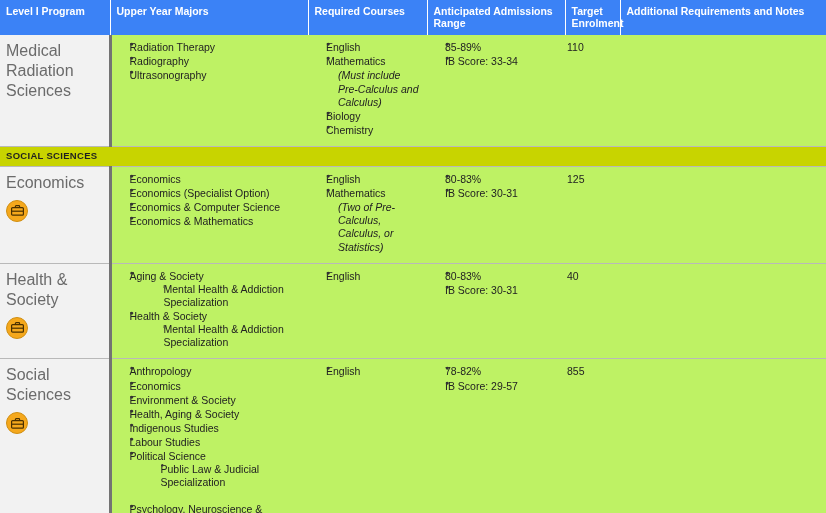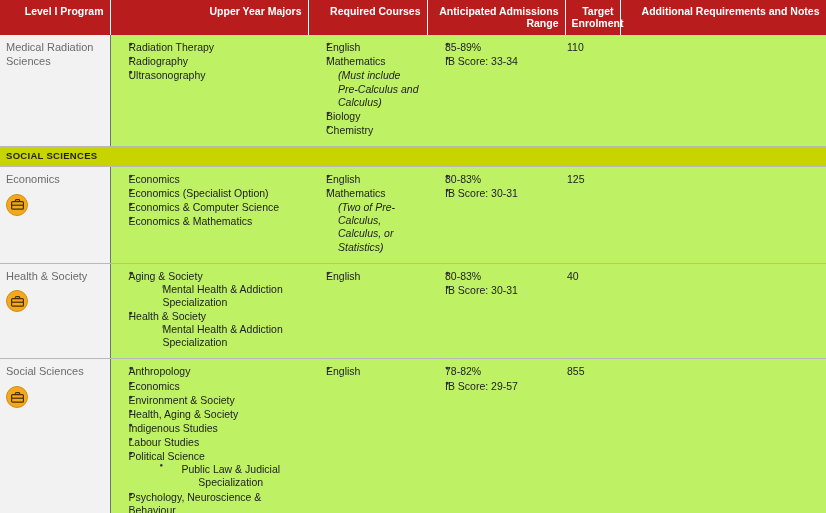--- a/index.html
+++ b/index.html
@@ -21,46 +21,46 @@
     table-layout: fixed;
   }
   col.c0 { width: 110px; }
   col.c1 { width: 198px; }
   col.c2 { width: 119px; }
   col.c3 { width: 138px; }
   col.c4 { width: 55px; }
   col.c5 { width: 206px; }
 
   thead th {
-    background: #b91c1c;
+    background: #3b82f6;
     color: #ffffff;
     font-size: 10.5px;
     font-weight: bold;
-    text-align: right;
+    text-align: left;
     vertical-align: top;
     padding: 5px 6px 6px 6px;
     line-height: 1.15;
     border-right: 1px solid #a6005a;
   }
   thead th.sep { border-right: 1px solid #ffffff; }
 
   tbody td {
     vertical-align: top;
     font-size: 10.5px;
     color: #222222;
     padding: 6px 6px 8px 6px;
     border-bottom: 1px solid #b9b9b9;
     line-height: 1.25;
     background: #bef264;
   }
   td.prog-name {
     background: #f2f2f2;
     color: #6b6b6b;
-    font-size: 11px;
-    border-right: 1px solid #737373;
+    font-size: 16px;
+    border-right: 3px solid #737373;
     padding-top: 6px;
   }
   td.prog-name .pname { display: block; }
 
   .bandrow td {
     background: #c8d400;
     color: #1f1f1f;
     font-size: 9.5px;
     font-weight: bold;
     letter-spacing: 0.3px;
@@ -93,21 +93,21 @@
   ul.l2 > li > .txt::before {
     content: "\25CB";
     position: absolute;
     left: -1px;
     top: -1px;
     font-size: 8px;
     color: #333333;
   }
 
   ul.l3 { margin-left: 20px; }
-  ul.l3 > li { position: relative; padding-left: 11px; margin-bottom: 1px; text-align: center; }
+  ul.l3 > li { position: relative; padding-left: 11px; margin-bottom: 13px; }
   ul.l3 > li > .txt { position: relative; display: block; }
   ul.l3 > li > .txt::before {
     content: "\25CF";
     position: absolute;
     left: 0;
     top: -1px;
     font-size: 6px;
     color: #333333;
   }
 

